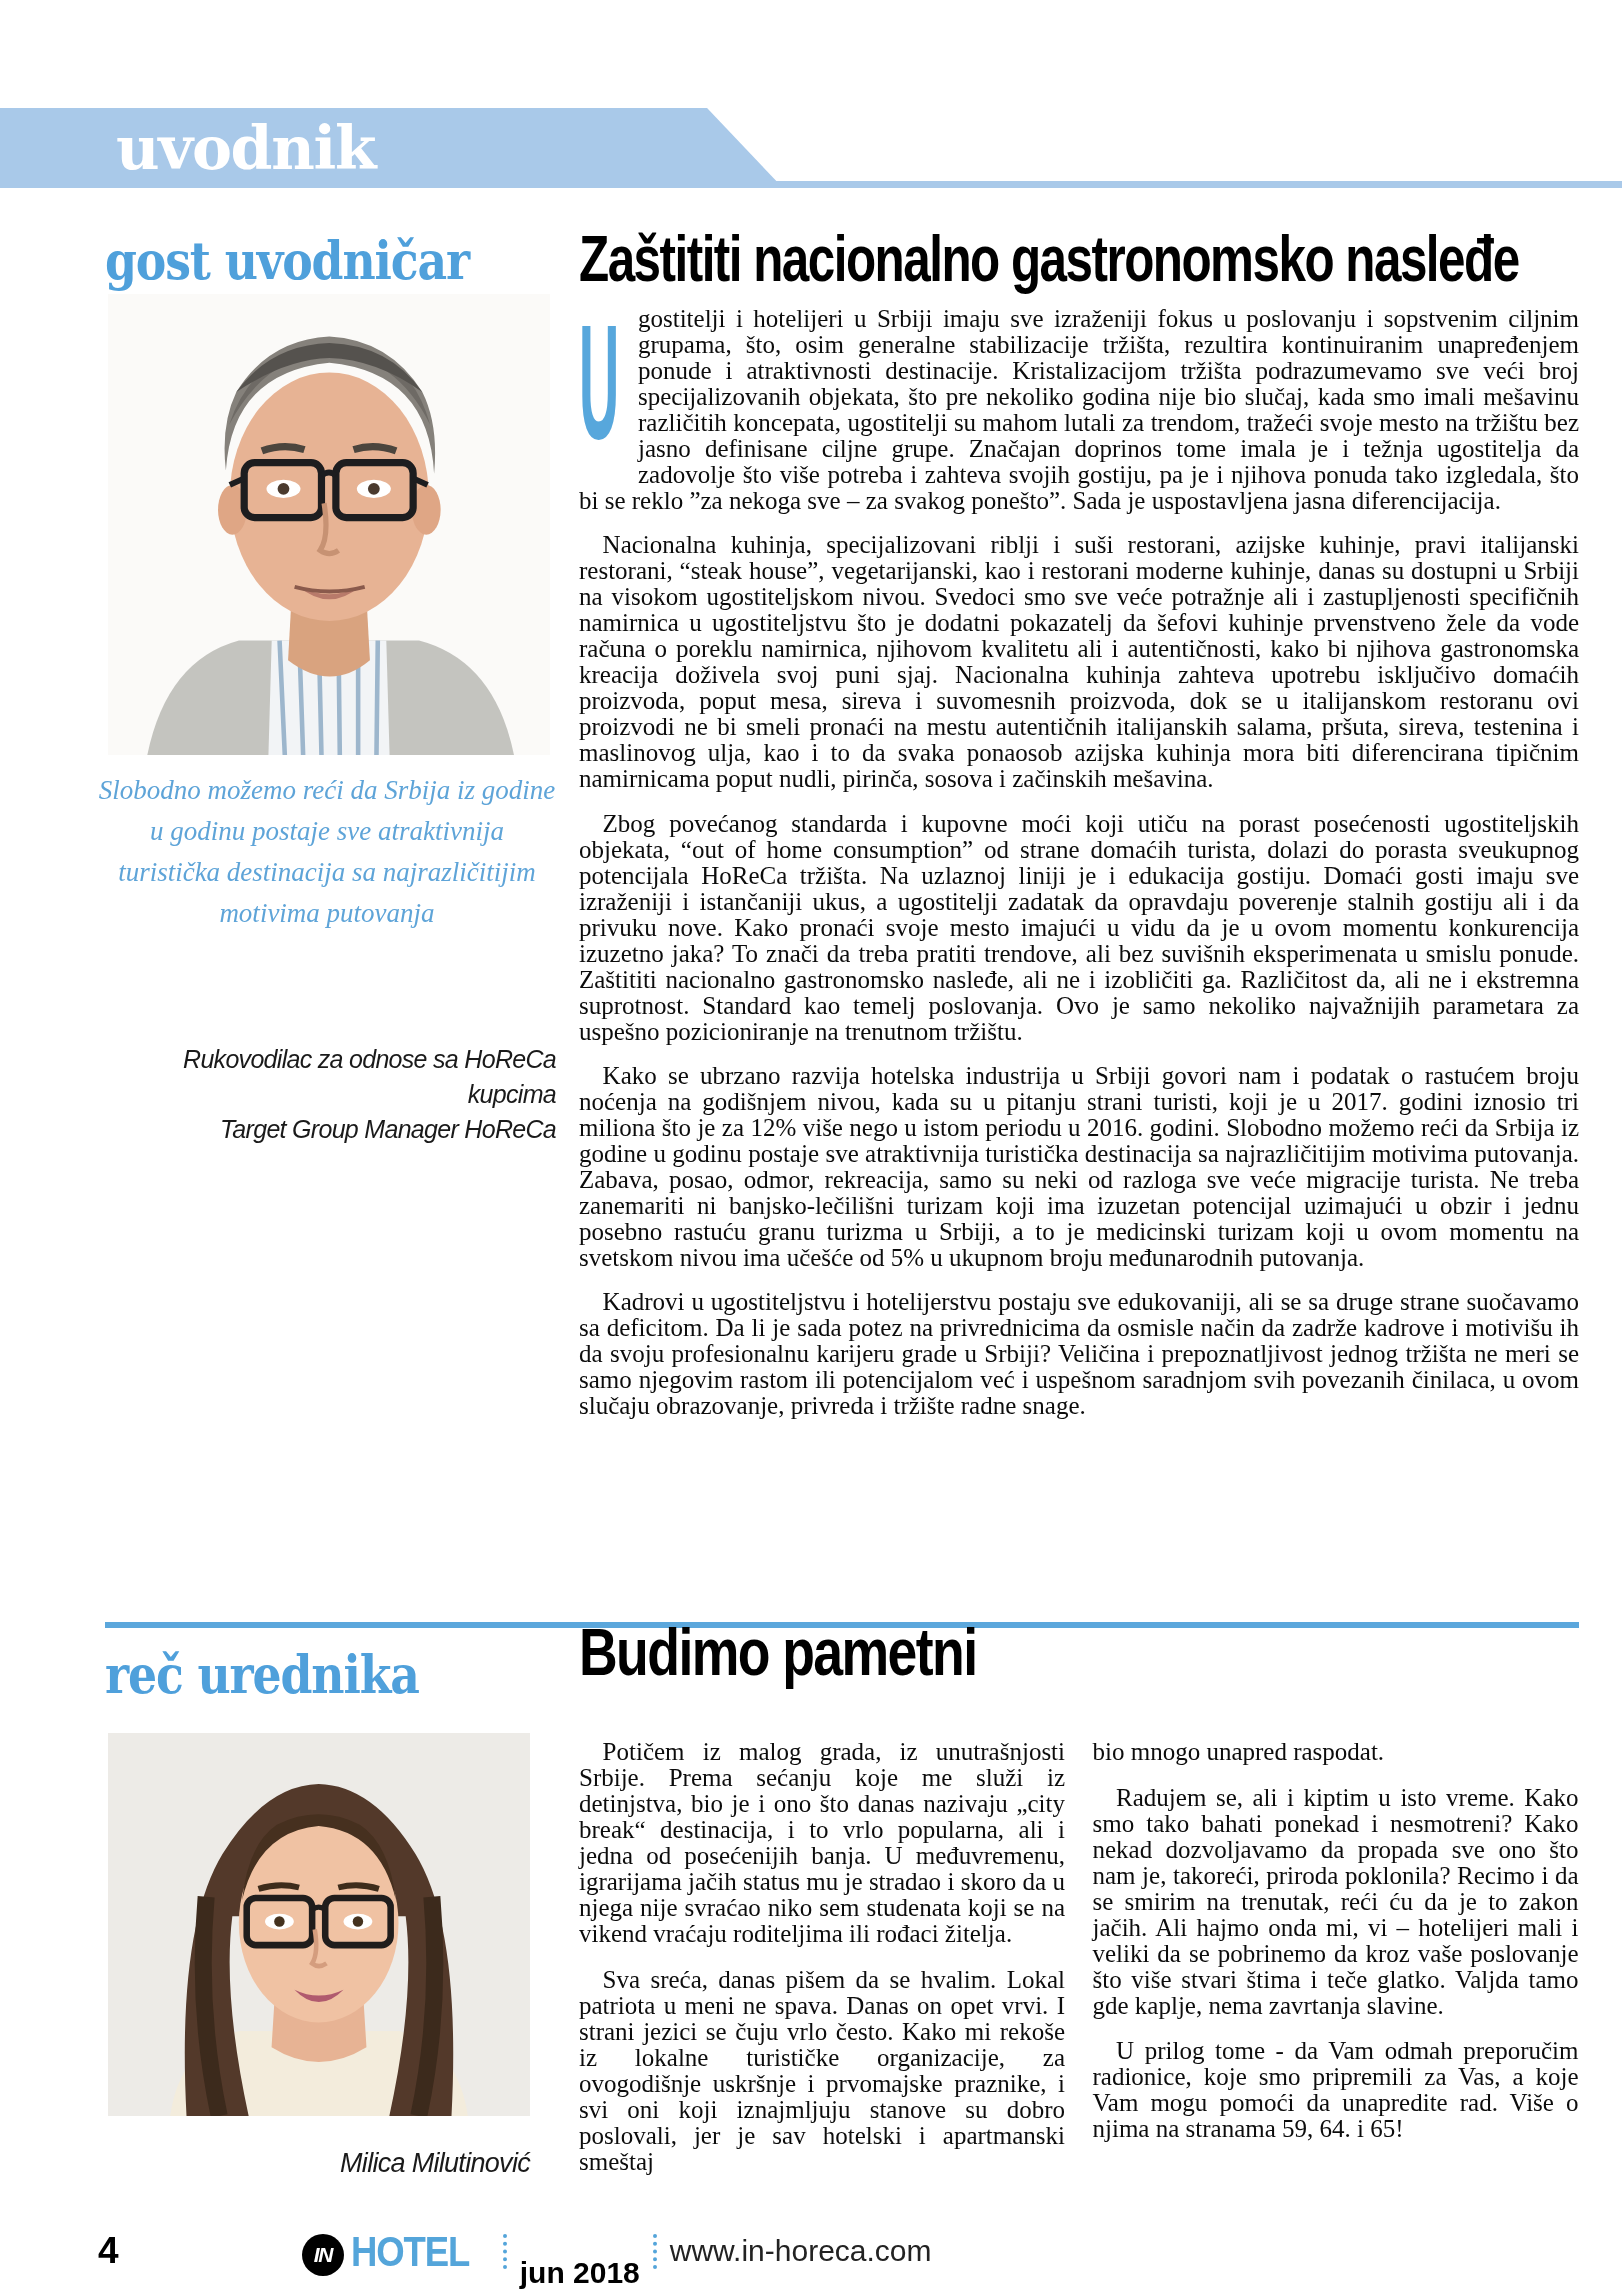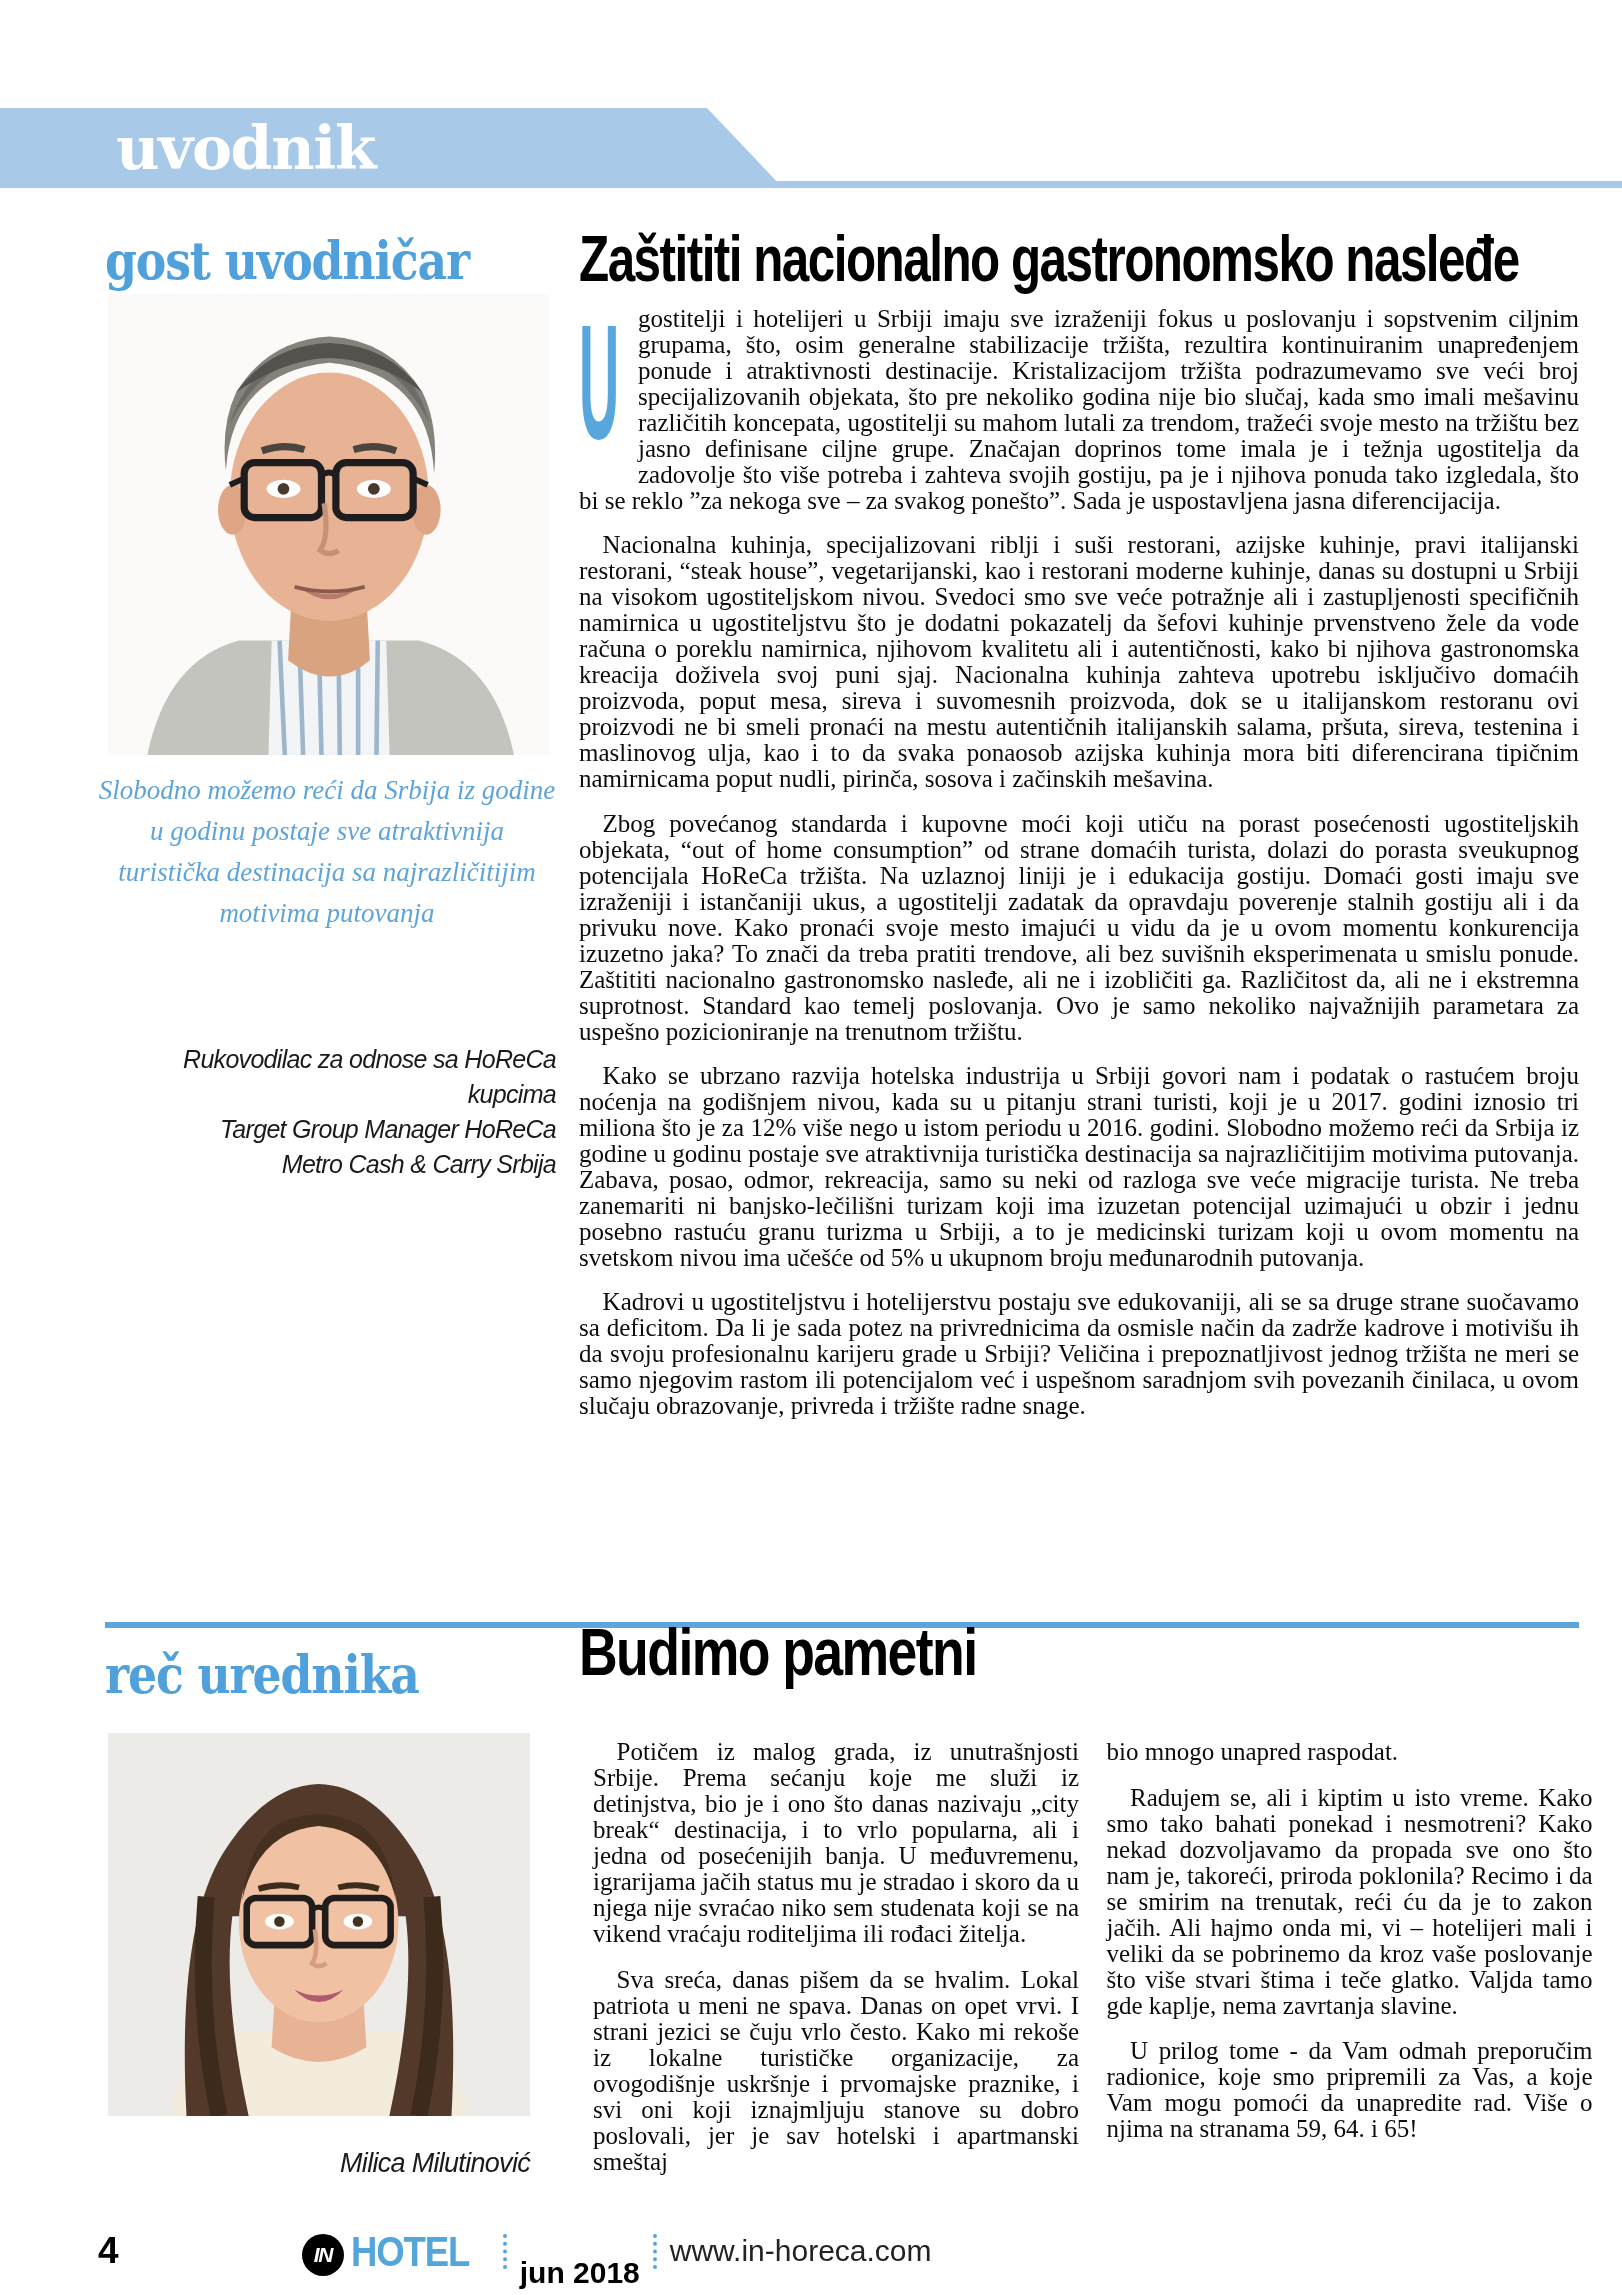--- a/index.html
+++ b/index.html
@@ -69,21 +69,21 @@
     font-family:"Liberation Sans",sans-serif;font-style:italic;font-size:27px;color:#1a1a1a;
     letter-spacing:-0.7px;
   }
   
   .section-rule{
     position:absolute;left:105px;top:1622px;width:1474px;height:5.9px;background:#5BA7DC;
   }
   .editor-title-wrap{position:absolute;left:579px;top:1575px;margin-top:40px;}
   .editor-title-wrap .article-title{font-size:67px;line-height:73px;transform:scaleX(.8);}
   .editor-cols{
-    position:absolute;left:579px;top:1739px;width:1000px;display:flex;gap:27.5px;margin-left:14px;
+    position:absolute;left:579px;top:1739px;width:1000px;display:flex;gap:27.5px;
   }
   .editor-cols .col{width:486px;}
   .editor-cols .bodytext p{margin-bottom:19.6px;}
   
   .footer{
     position:absolute;left:98px;top:2226px;height:50px;display:flex;align-items:center;
   }
   .page-number{
     font-family:"Liberation Sans",sans-serif;font-weight:bold;font-size:37px;color:#000;
     width:39px;
@@ -145,21 +145,20 @@
     <path d="M292 448 Q338 470 384 448 Q338 486 292 448 Z" fill="#b87a6a"></path>
     <path d="M285 448 Q338 462 392 448" stroke="#8a5a4c" stroke-width="6" fill="none"></path>
   </svg>
 </div>
 
 <div class="pull-quote">Slobodno možemo reći da Srbija iz godine u godinu postaje sve atraktivnija turistička destinacija sa najrazličitijim motivima putovanja</div>
 
 <div class="author-block">
   <div>Rukovodilac za odnose sa HoReCa kupcima</div>
   <div>Target Group Manager HoReCa</div>
-  <div>Metro Cash &amp; Carry Srbija</div>
 </div>
 
 <div class="main-col">
   <h1 class="article-title">Zaštititi nacionalno gastronomsko nasleđe</h1>
   <div class="bodytext">
     <p class="no-indent"><span class="dropcap">
           <span>U</span>
         </span><span>gostitelji i hotelijeri u Srbiji imaju sve izraženiji fokus u poslovanju i sopstvenim ciljnim grupama, što, osim generalne stabilizacije tržišta, rezultira kontinuiranim unapređenjem ponude i atraktivnosti destinacije. Kristalizacijom tržišta podrazumevamo sve veći broj specijalizovanih objekata, što pre nekoliko godina nije bio slučaj, kada smo imali mešavinu različitih koncepata, ugostitelji su mahom lutali za trendom, tražeći svoje mesto na tržištu bez jasno definisane ciljne grupe. Značajan doprinos tome imala je i težnja ugostitelja da zadovolje što više potreba i zahteva svojih gostiju, pa je i njihova ponuda tako izgledala, što bi se reklo ”za nekoga sve – za svakog ponešto”. Sada je uspostavljena jasna diferencijacija.</span></p>
     <p>Nacionalna kuhinja, specijalizovani riblji i suši restorani, azijske kuhinje, pravi italijanski restorani, “steak house”, vegetarijanski,  kao i restorani moderne kuhinje, danas su dostupni u Srbiji na visokom ugostiteljskom nivou. Svedoci smo sve veće potražnje ali i zastupljenosti specifičnih namirnica u ugostiteljstvu što je dodatni pokazatelj da šefovi kuhinje prvenstveno žele da vode računa o poreklu namirnica, njihovom kvalitetu ali i autentičnosti, kako bi njihova gastronomska kreacija doživela svoj puni sjaj. Nacionalna kuhinja zahteva upotrebu isključivo domaćih proizvoda, poput mesa, sireva i suvomesnih proizvoda, dok se u italijanskom restoranu ovi proizvodi ne bi smeli pronaći na mestu autentičnih italijanskih salama, pršuta, sireva, testenina i maslinovog ulja, kao i to da svaka ponaosob azijska kuhinja mora biti diferencirana tipičnim namirnicama poput nudli, pirinča, sosova i začinskih mešavina.</p>
     <p>Zbog povećanog standarda i kupovne moći koji utiču na porast posećenosti ugostiteljskih objekata, “out of home consumption” od strane domaćih turista, dolazi do porasta sveukupnog potencijala HoReCa tržišta. Na uzlaznoj liniji je i edukacija gostiju. Domaći gosti imaju sve izraženiji i istančaniji ukus, a ugostitelji zadatak da opravdaju poverenje stalnih gostiju ali i da privuku nove. Kako pronaći svoje mesto imajući u vidu da je u ovom momentu konkurencija izuzetno jaka? To znači da treba pratiti trendove, ali bez suvišnih eksperimenata u smislu ponude. Zaštititi nacionalno gastronomsko nasleđe, ali ne i izobličiti ga.  Različitost da, ali ne i ekstremna suprotnost. Standard kao temelj poslovanja. Ovo je samo nekoliko najvažnijih parametara za uspešno pozicioniranje na trenutnom tržištu.</p>

